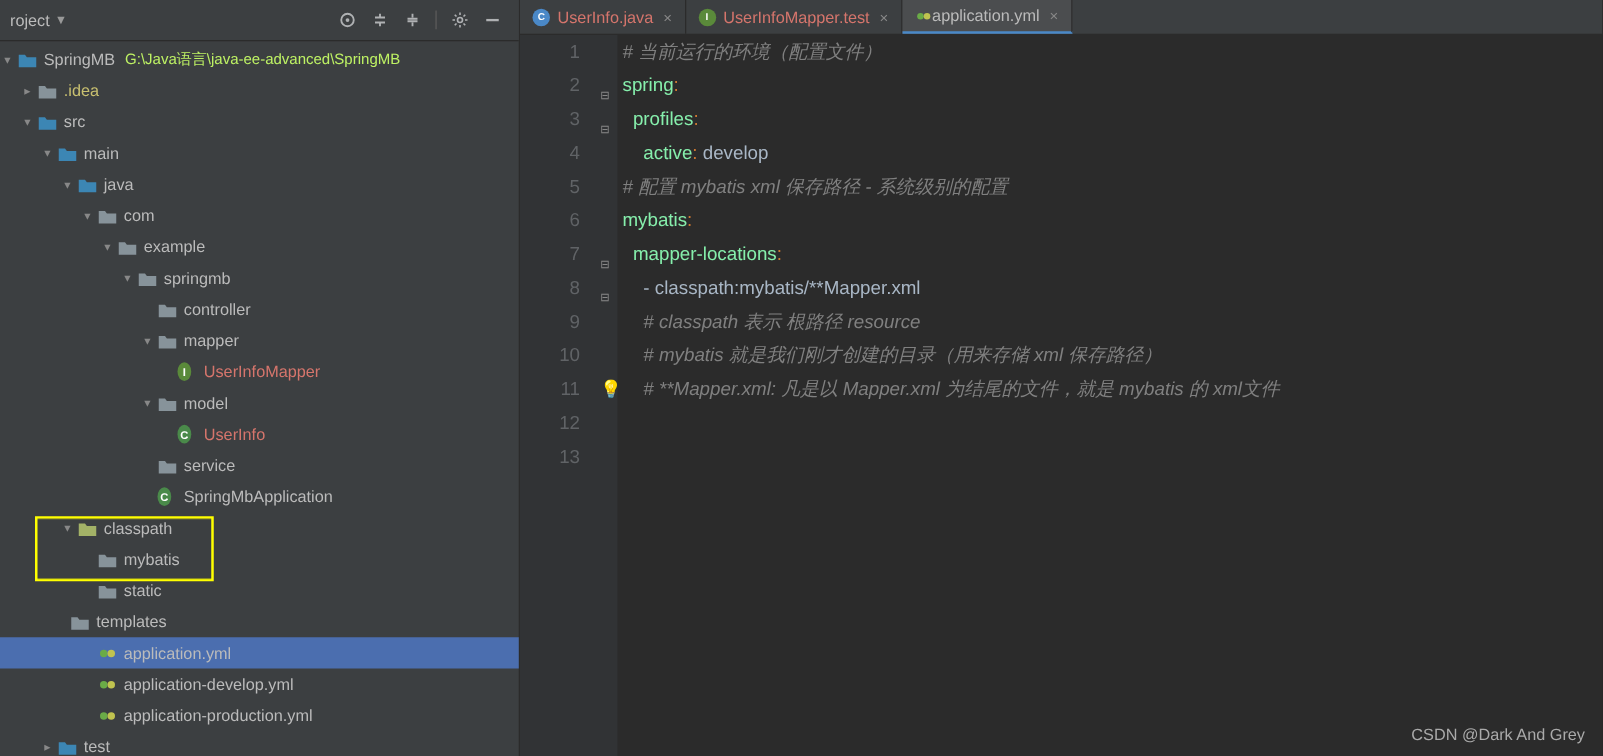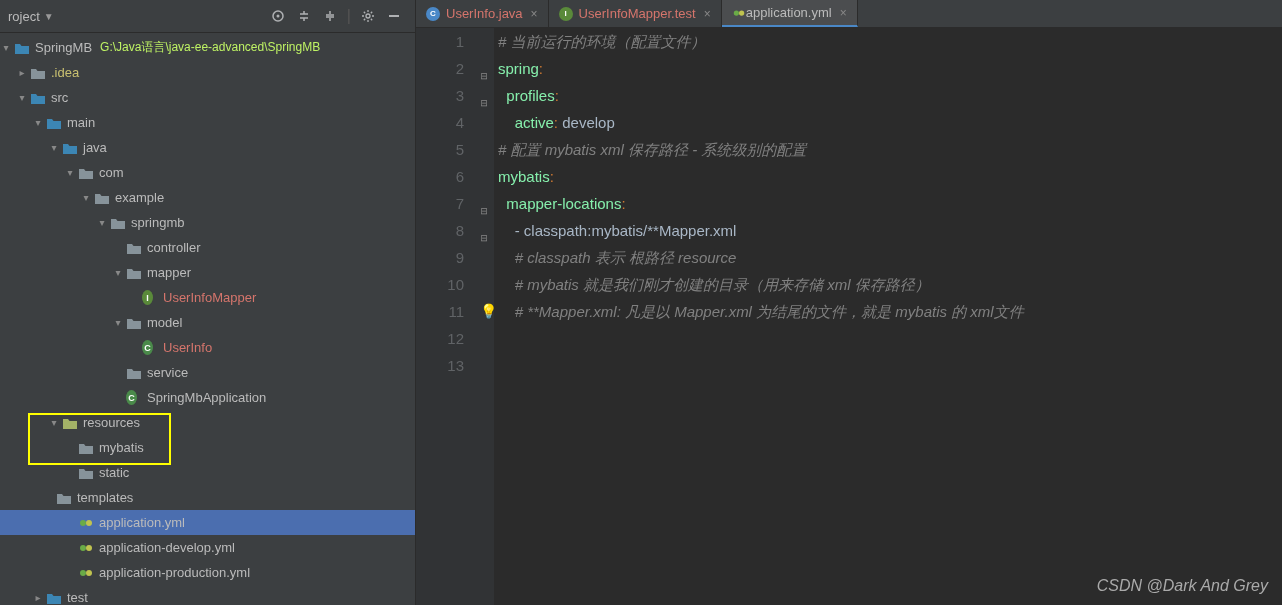--- a/index.html
+++ b/index.html
@@ -34,21 +34,21 @@
 .editor{flex:1;display:flex;font-family:'JetBrains Mono','Consolas',monospace;font-size:15px;line-height:27px;}
 .gutter{width:60px;text-align:right;padding-right:12px;color:#606366;background:#313335;user-select:none;}
 .gutter-fold{width:18px;background:#313335;position:relative;}
 .fold-mark{position:absolute;left:2px;color:#888;font-size:9px;width:12px;text-align:center;}
 .code{flex:1;padding-left:4px;white-space:pre;color:#a9b7c6;position:relative;}
 .comment{color:#808080;font-style:italic;}
 .key{color:#86efac;}
 .value{color:#a9b7c6;}
 .colon{color:#cc7832;}
 .bulb{position:absolute;left:-14px;color:#ffc66d;font-size:14px;}
-.watermark{position:absolute;bottom:10px;right:14px;color:#aaa;font-size:16px;font-style:italic;}
+.watermark{position:absolute;bottom:10px;right:14px;color:#aaa;font-size:13px;}
 svg{display:block;}
 </style>
 </head>
 <body>
 
 <div class="container">
   <div class="sidebar">
     <div class="project-header">
       <span class="title">roject</span>
       <span class="chev">▼</span>
@@ -213,21 +213,21 @@
           </span>
           <span class="label ">SpringMbApplication</span>
         </div>
         <div class="tree-row" style="padding-left: 48px;">
           <span class="arrow">▾</span>
           <span class="ficon">
             <svg width="16" height="14" viewBox="0 0 16 14">
               <path d="M1 3h5l1.5 2H15v8H1z" fill="#a3b267"></path>
             </svg>
           </span>
-          <span class="label ">resources</span>
+          <span class="label ">classpath</span>
         </div>
         <div class="tree-row" style="padding-left: 64px;">
           <span class="arrow"></span>
           <span class="ficon">
             <svg width="16" height="14" viewBox="0 0 16 14">
               <path d="M1 3h5l1.5 2H15v8H1z" fill="#87939a"></path>
             </svg>
           </span>
           <span class="label ">mybatis</span>
         </div>

